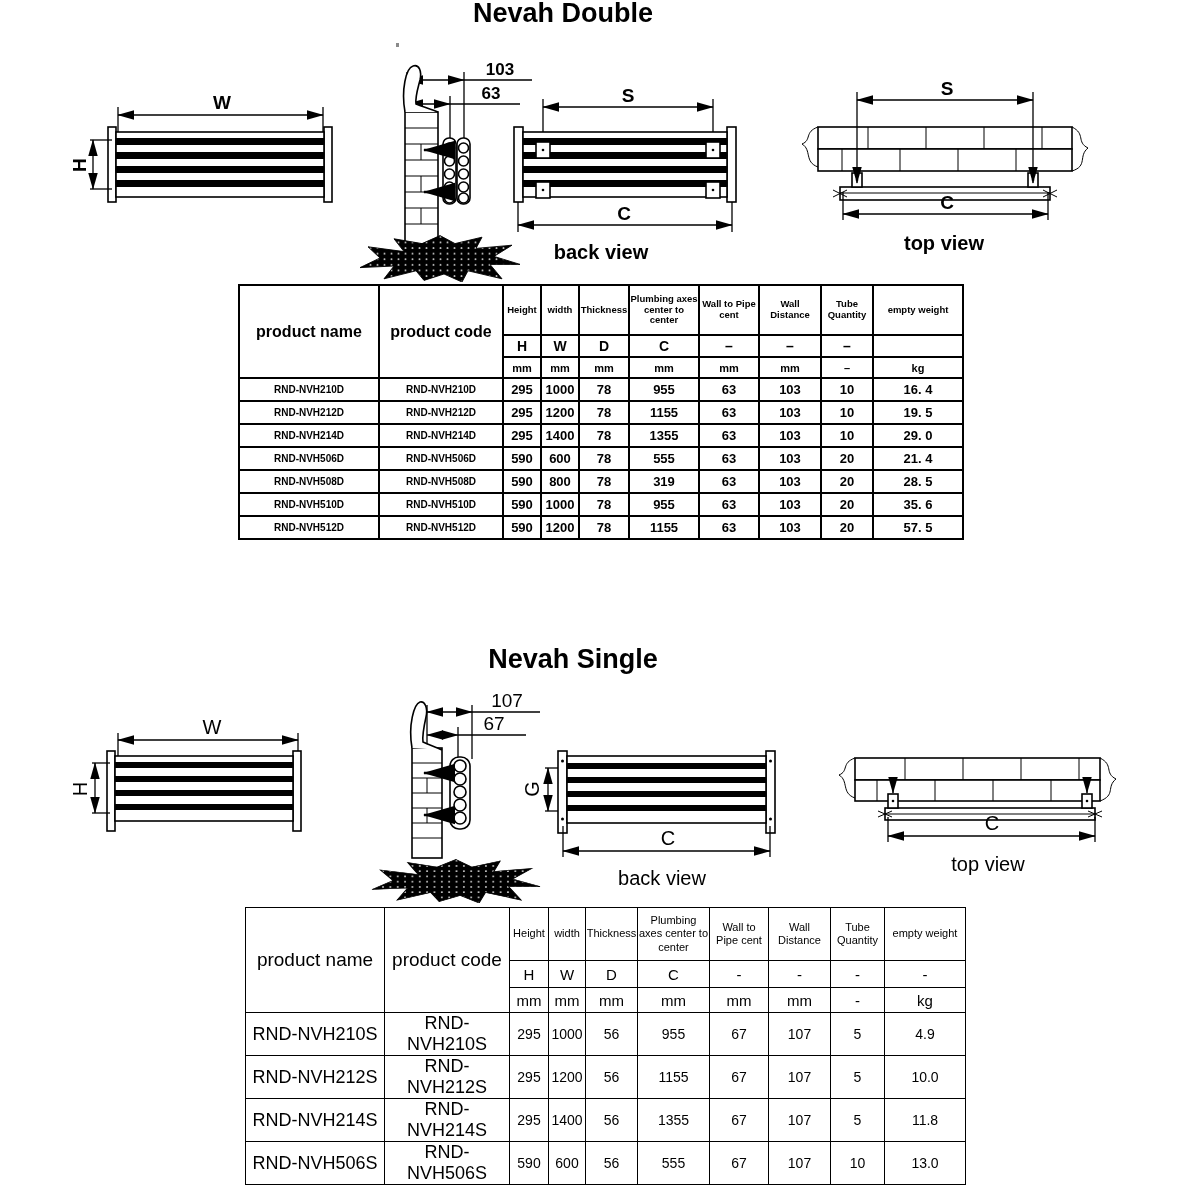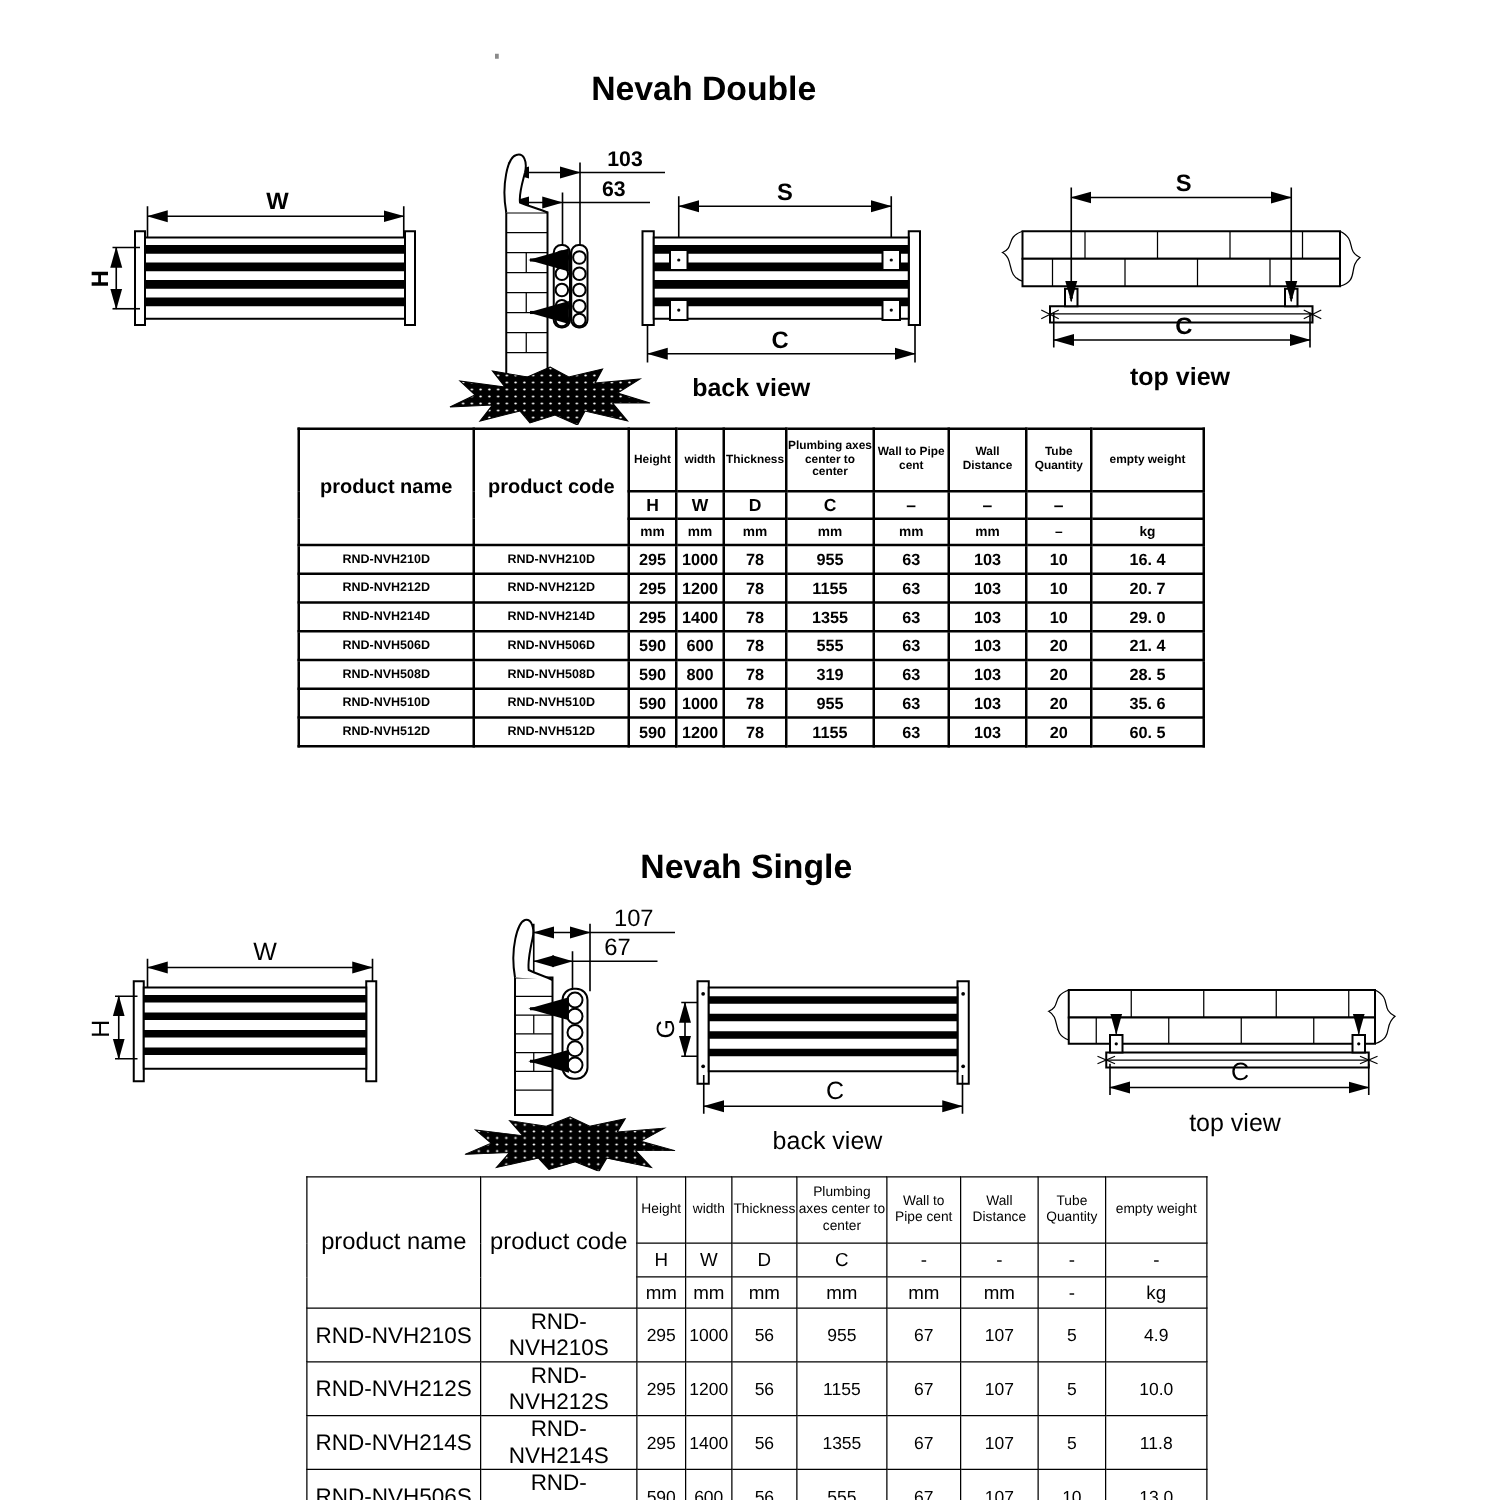--- a/index.html
+++ b/index.html
@@ -2,22 +2,22 @@
 <html><head>
 <meta charset="utf-8">
 <style>
   html,body{margin:0;padding:0;}
   body{width:1200px;height:1200px;background:#fff;color:#000;
        font-family:"Liberation Sans",sans-serif;overflow:hidden;position:relative;}
 
   .artifact{position:absolute;left:396px;top:43px;width:3px;height:4px;background:#8a8a8a;}
 
   h1.sec-title{font-weight:bold;font-size:27px;line-height:27px;text-align:center;margin:0;}
-  #title-double{margin-top:58px;width:1126px;}
-  #title-single{margin-top:82px;width:1146px;padding-left:24px;}
+  #title-double{width:1126px;}
+  #title-single{margin-top:106px;width:1146px;}
 
   svg.drawing{display:block;}
   #svg-double{margin-top:25px;}
   #svg-single{margin-top:20px;}
 
   .ln{stroke:#000;stroke-width:1.3;fill:none;}
   .lnt{stroke:#000;stroke-width:1;fill:none;}
   .sh{stroke:#000;stroke-width:1.6;fill:#fff;}
   .band{fill:#000;}
   .lbl{font-family:"Liberation Sans",sans-serif;fill:#000;}
@@ -253,21 +253,21 @@
     <tr>
       <td class="pn">RND-NVH212D</td>
         <td class="pn">RND-NVH212D</td>
         <td>295</td>
         <td>1200</td>
         <td>78</td>
         <td>1155</td>
         <td>63</td>
         <td>103</td>
         <td>10</td>
-        <td>20. 7</td>
+        <td>19. 5</td>
     </tr>
     <tr>
       <td class="pn">RND-NVH214D</td>
         <td class="pn">RND-NVH214D</td>
         <td>295</td>
         <td>1400</td>
         <td>78</td>
         <td>1355</td>
         <td>63</td>
         <td>103</td>
@@ -313,21 +313,21 @@
     <tr>
       <td class="pn">RND-NVH512D</td>
         <td class="pn">RND-NVH512D</td>
         <td>590</td>
         <td>1200</td>
         <td>78</td>
         <td>1155</td>
         <td>63</td>
         <td>103</td>
         <td>20</td>
-        <td>60. 5</td>
+        <td>57. 5</td>
     </tr>
   </tbody>
 </table>
 
 <h1 class="sec-title" id="title-single">Nevah Single</h1>
 
 <svg id="svg-single" class="drawing" width="1200" height="210" viewBox="0 0 1200 210">
   <defs>
     <marker id="arrB" viewBox="0 0 12 8" markerWidth="13" markerHeight="9" refX="11.5" refY="4" orient="auto-start-reverse">
       <path d="M12,4 L0,0.6 L0,7.4 Z" fill="#000"></path>

